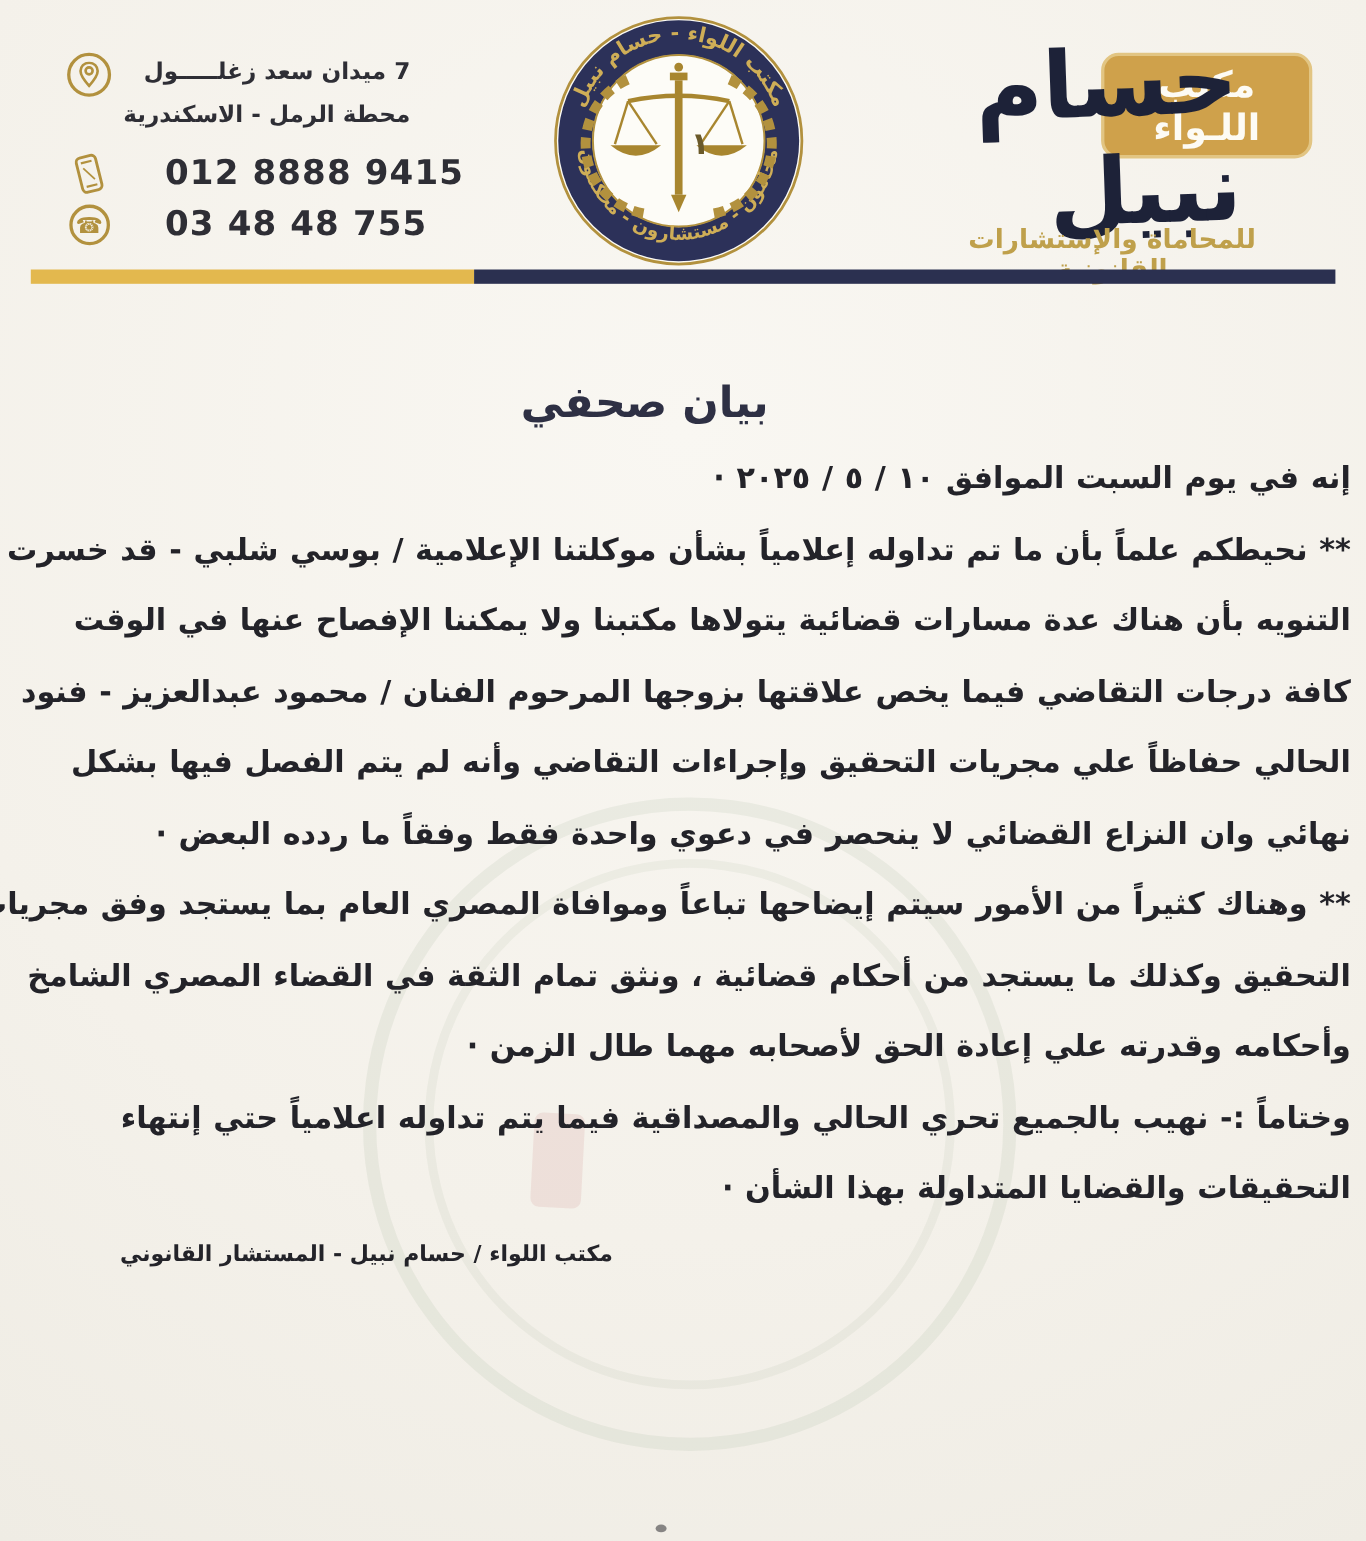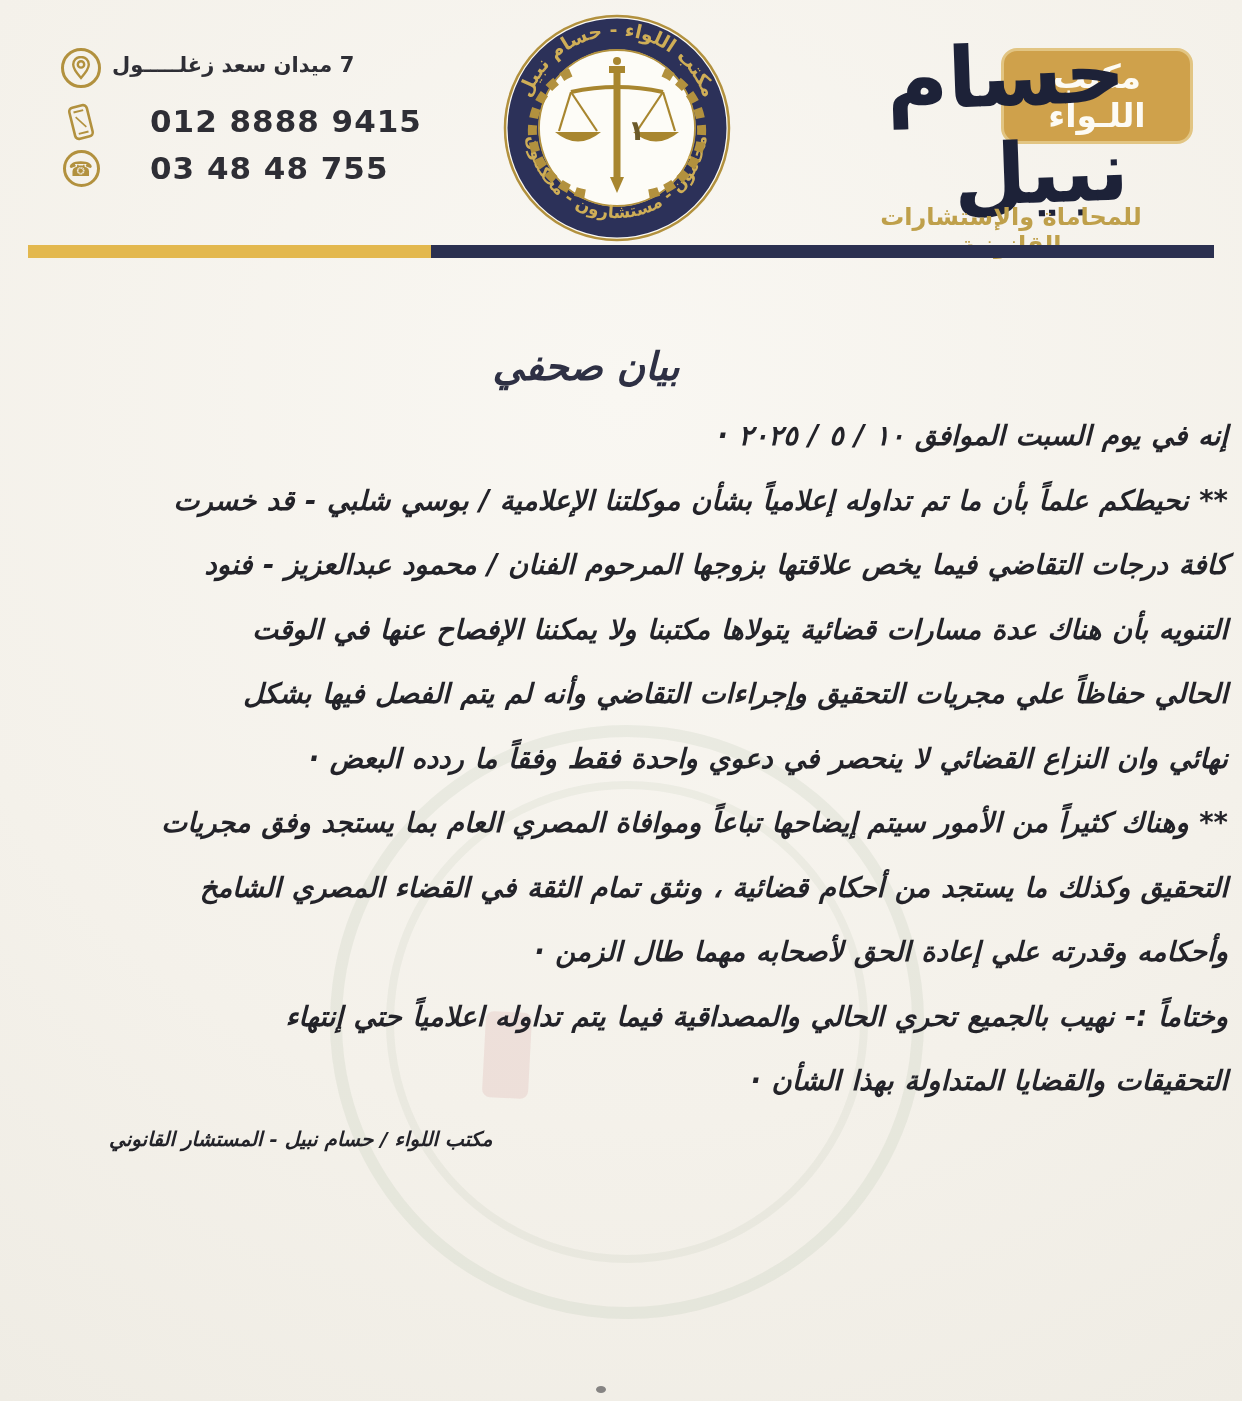--- a/index.html
+++ b/index.html
@@ -41,21 +41,21 @@
   }
   .tagline{
     position:absolute;top:203px;right:56px;width:350px;
     color:#bfa04b;font-weight:bold;font-size:24px;text-align:center;direction:rtl;
   }
   
   .divider{position:absolute;top:245px;left:28px;right:28px;height:13px;display:flex;}
   .divider .seg-gold{width:403px;background:#e3b84e;}
   .divider .seg-navy{flex:1;background:#2b3050;}
   
-  .doc{position:absolute;top:258px;left:0;width:100%;direction:rtl;font-style:italic;}
+  .doc{position:absolute;top:258px;left:0;width:100%;direction:rtl;}
   .doc-title{
     margin:86px 0 14px 0;text-align:center;position:relative;left:-35px;
     font-size:39px;font-weight:bold;color:#2e3044;letter-spacing:1px;
   }
   .body-text{padding:0 14px 0 85px;}
   .line{
     font-size:27.5px;font-weight:bold;line-height:64.5px;color:#232329;
     text-align:right;white-space:nowrap;word-spacing:1px;
   }
   .signature{
@@ -99,20 +99,21 @@
       <div class="contact-row">
         <span class="cicon">
           <span class="circle-ic">
             <svg width="22" height="24" viewBox="0 0 22 24">
               <path d="M11 1 C6.5 1 3.2 4.3 3.2 8.6 C3.2 13.4 11 22 11 22 C11 22 18.8 13.4 18.8 8.6 C18.8 4.3 15.5 1 11 1 Z M11 11.6 A3.2 3.2 0 1 1 11 5.2 A3.2 3.2 0 0 1 11 11.6 Z" fill="none" stroke="#b2913e" stroke-width="2.4"></path>
             </svg>
           </span>
         </span>
         <div class="addr">
           <div>7 ميدان سعد زغلـــــول</div>
+          <div>محطة الرمل - الاسكندرية</div>
         </div>
       </div>
 
       <div class="contact-row num-row">
         <span class="cicon">
           <svg width="34" height="44" viewBox="0 0 34 44">
             <g transform="rotate(-14 17 22)">
               <rect x="8" y="6" width="18" height="32" rx="4" fill="none" stroke="#b2913e" stroke-width="2.6"></rect>
               <line x1="12" y1="11" x2="22" y2="11" stroke="#b2913e" stroke-width="2"></line>
               <line x1="12" y1="33" x2="22" y2="33" stroke="#b2913e" stroke-width="2"></line>
@@ -180,22 +181,22 @@
   <div class="divider">
     <span class="seg-gold"></span>
     <span class="seg-navy"></span>
   </div>
 
   <div class="doc">
     <div class="doc-title">بيان صحفي</div>
     <div class="body-text">
       <div class="line">إنه في يوم السبت الموافق ١٠ / ٥ / ٢٠٢٥ ·</div>
       <div class="line">** نحيطكم علماً بأن ما تم تداوله إعلامياً بشأن موكلتنا الإعلامية / بوسي شلبي - قد خسرت</div>
+      <div class="line">التنويه بأن هناك عدة مسارات قضائية يتولاها مكتبنا ولا يمكننا الإفصاح عنها في الوقت</div>
       <div class="line">كافة درجات التقاضي فيما يخص علاقتها بزوجها المرحوم الفنان / محمود عبدالعزيز - فنود</div>
-      <div class="line">التنويه بأن هناك عدة مسارات قضائية يتولاها مكتبنا ولا يمكننا الإفصاح عنها في الوقت</div>
       <div class="line">الحالي حفاظاً علي مجريات التحقيق وإجراءات التقاضي وأنه لم يتم الفصل فيها بشكل</div>
       <div class="line">نهائي وان النزاع القضائي لا ينحصر في دعوي واحدة فقط وفقاً ما ردده البعض ·</div>
       <div class="line">** وهناك كثيراً من الأمور سيتم إيضاحها تباعاً وموافاة المصري العام بما يستجد وفق مجريات</div>
       <div class="line">التحقيق وكذلك ما يستجد من أحكام قضائية ، ونثق تمام الثقة في القضاء المصري الشامخ</div>
       <div class="line">وأحكامه وقدرته علي إعادة الحق لأصحابه مهما طال الزمن ·</div>
       <div class="line">وختاماً :- نهيب بالجميع تحري الحالي والمصداقية فيما يتم تداوله اعلامياً حتي إنتهاء</div>
       <div class="line">التحقيقات والقضايا المتداولة بهذا الشأن ·</div>
       <div class="signature">مكتب اللواء / حسام نبيل - المستشار القانوني</div>
     </div>
   </div>

